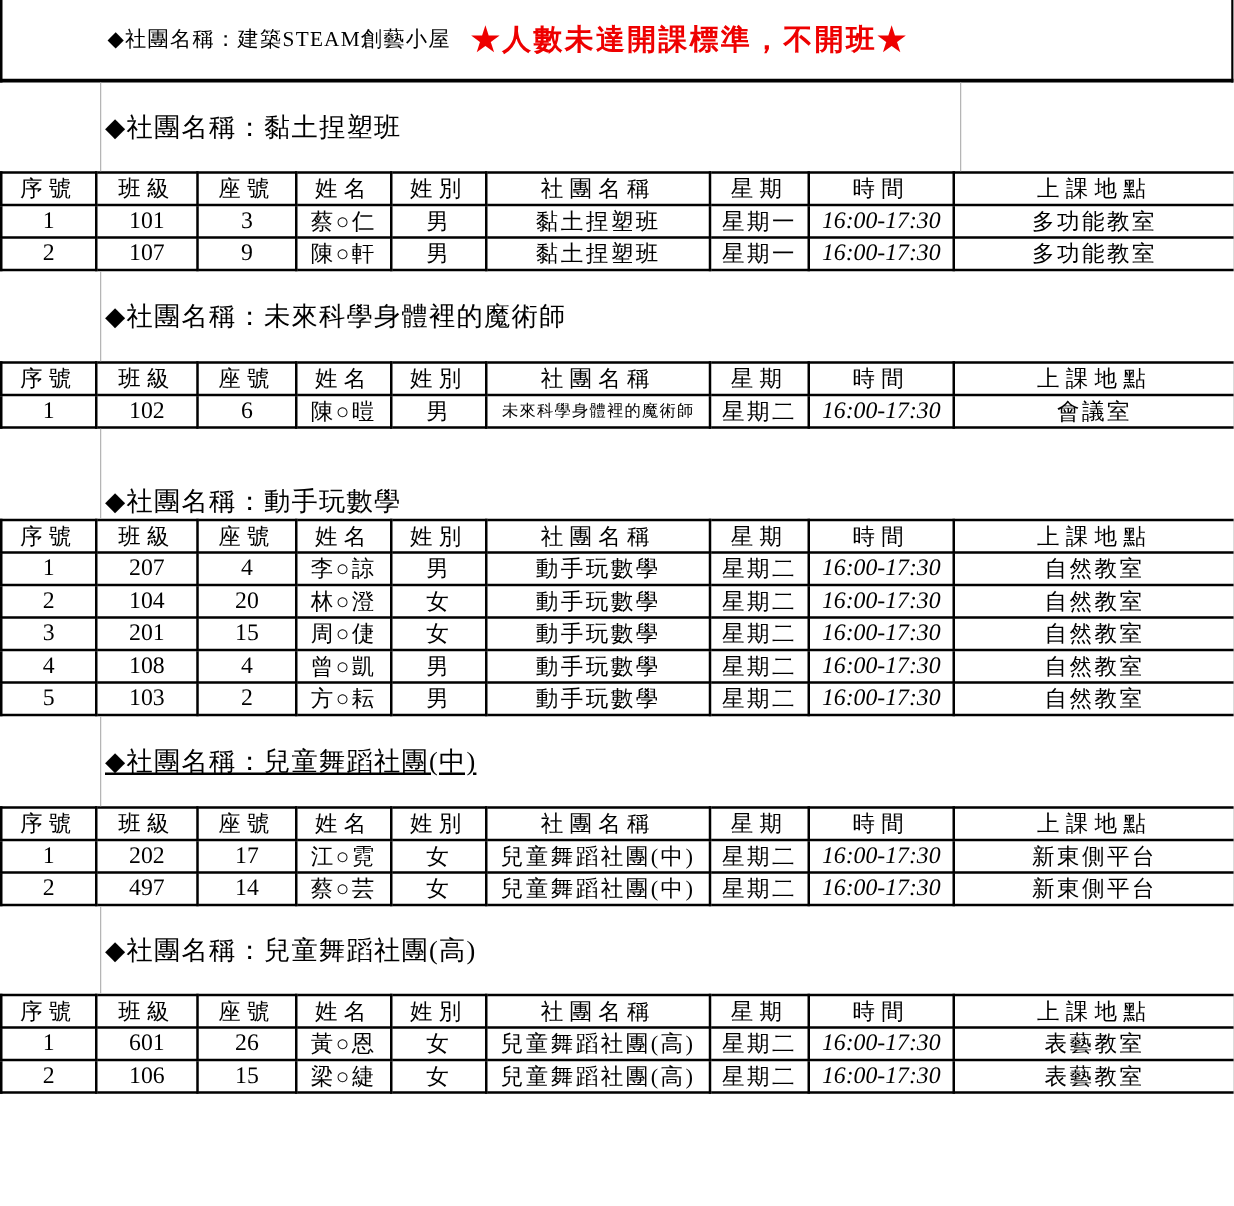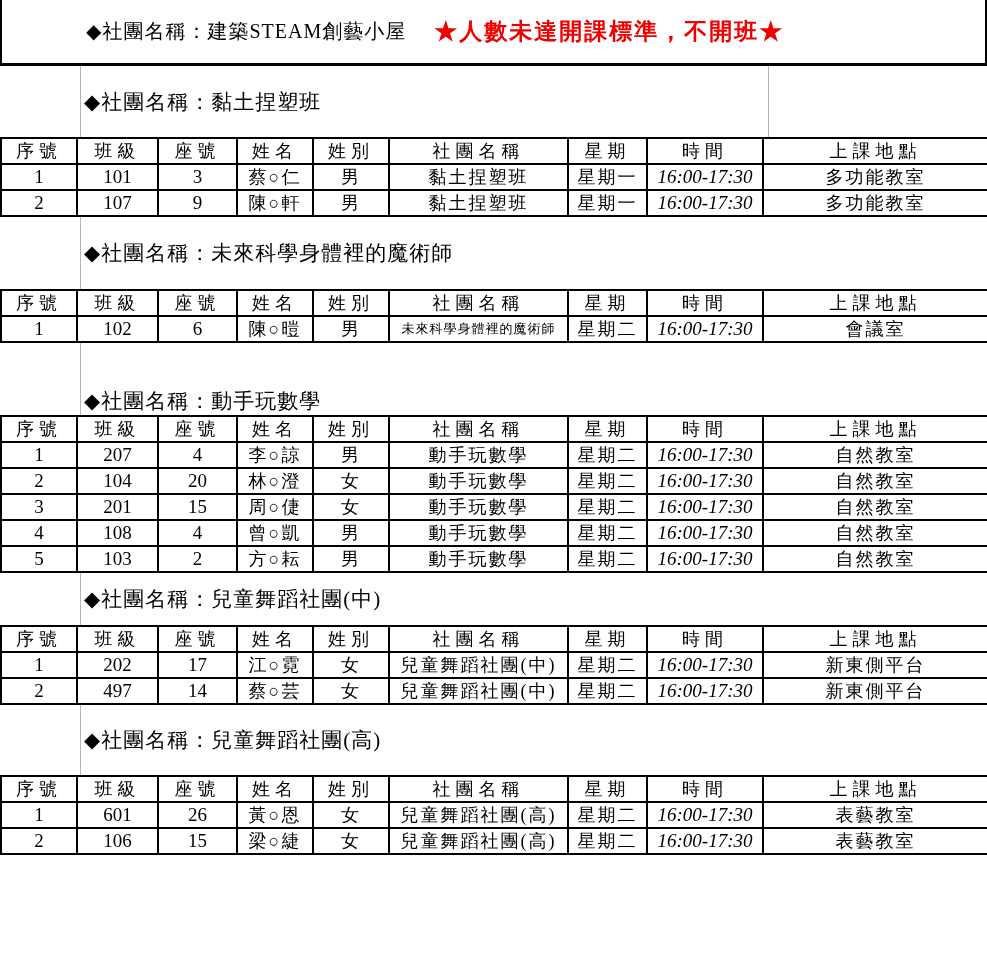--- a/index.html
+++ b/index.html
@@ -29,22 +29,22 @@
 
   
   .steam-band {
     height:66px;
     border-bottom:3px solid #000;
     border-left:2px solid #000;
     border-right:2px solid #000;
     display:flex; align-items:center;
     padding-left:84px;
   }
-  .steam-label { font-size:20px; letter-spacing:1px; }
-  .steam-warning { font-size:23px; font-weight:bold; margin-left:28px; letter-spacing:2px;font-family:Liberation Serif, serif; }
+  .steam-label { font-size:17px; letter-spacing:1px; }
+  .steam-warning { font-size:23px; font-weight:bold; margin-left:16px; letter-spacing:2px;font-family:Liberation Serif, serif; }
 
   
   .band {
     position:relative;
     display:flex; align-items:center;
     padding-left:84px;
   }
   .band-label { font-size:21px; letter-spacing:1px; }
   .vline { position:absolute; top:0; bottom:0; width:1px; background:#b5b5b5; }
 
@@ -253,21 +253,21 @@
             <td class="num">2</td>
             <td>方○耘</td>
             <td>男</td>
             <td>動手玩數學</td>
             <td>星期二</td>
             <td class="time">16:00-17:30</td>
             <td>自然教室</td>
           </tr>
         </tbody>
       </table>
-      <div class="band" style="height: 52px;">
+      <div class="band" style="height: 72px; text-decoration: underline;">
         <div class="vline" style="left: 80px;"></div>
         <span class="band-label">◆社團名稱：兒童舞蹈社團(中)</span>
       </div>
       <table class="roster">
         <colgroup>
           <col style="width: 76px;">
           <col style="width: 81px;">
           <col style="width: 79px;">
           <col style="width: 76px;">
           <col style="width: 76px;">

